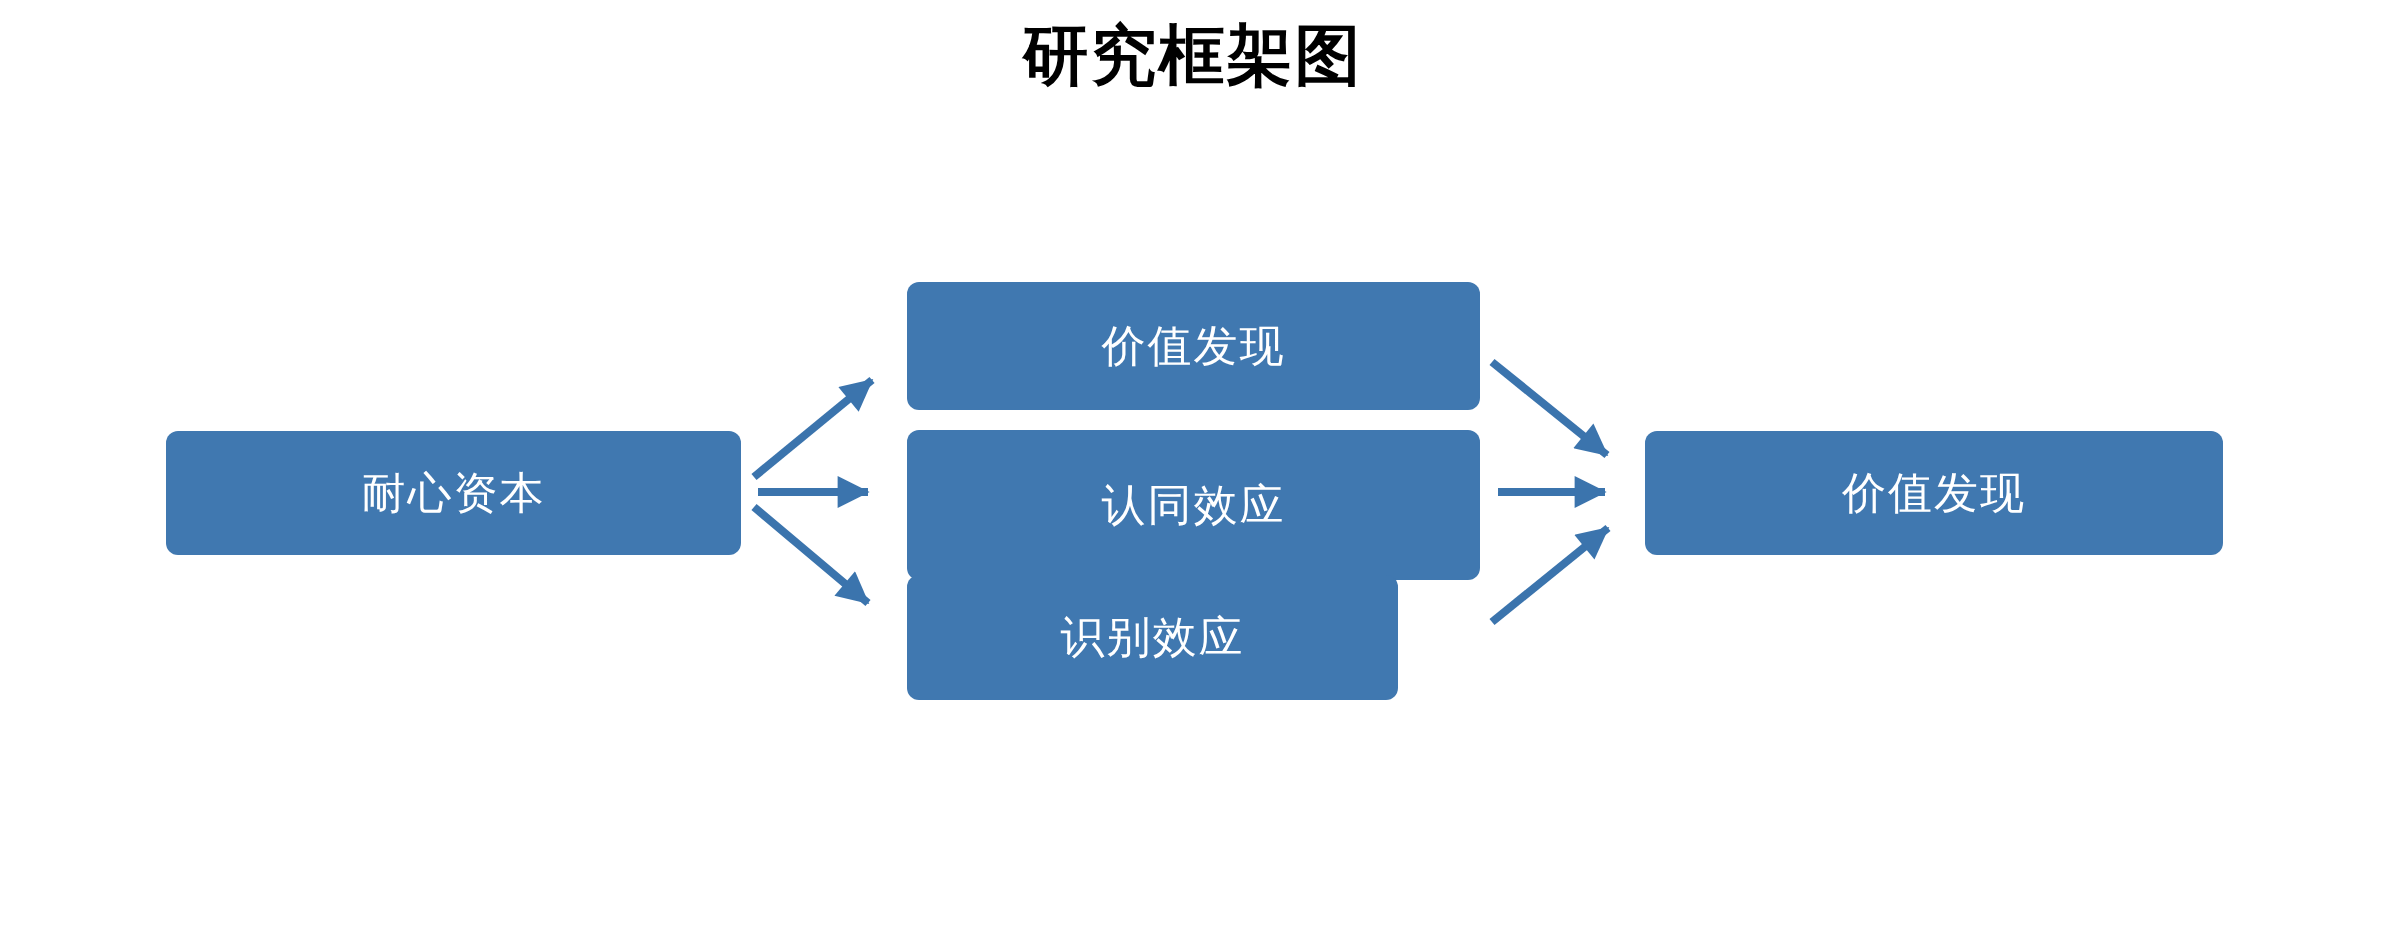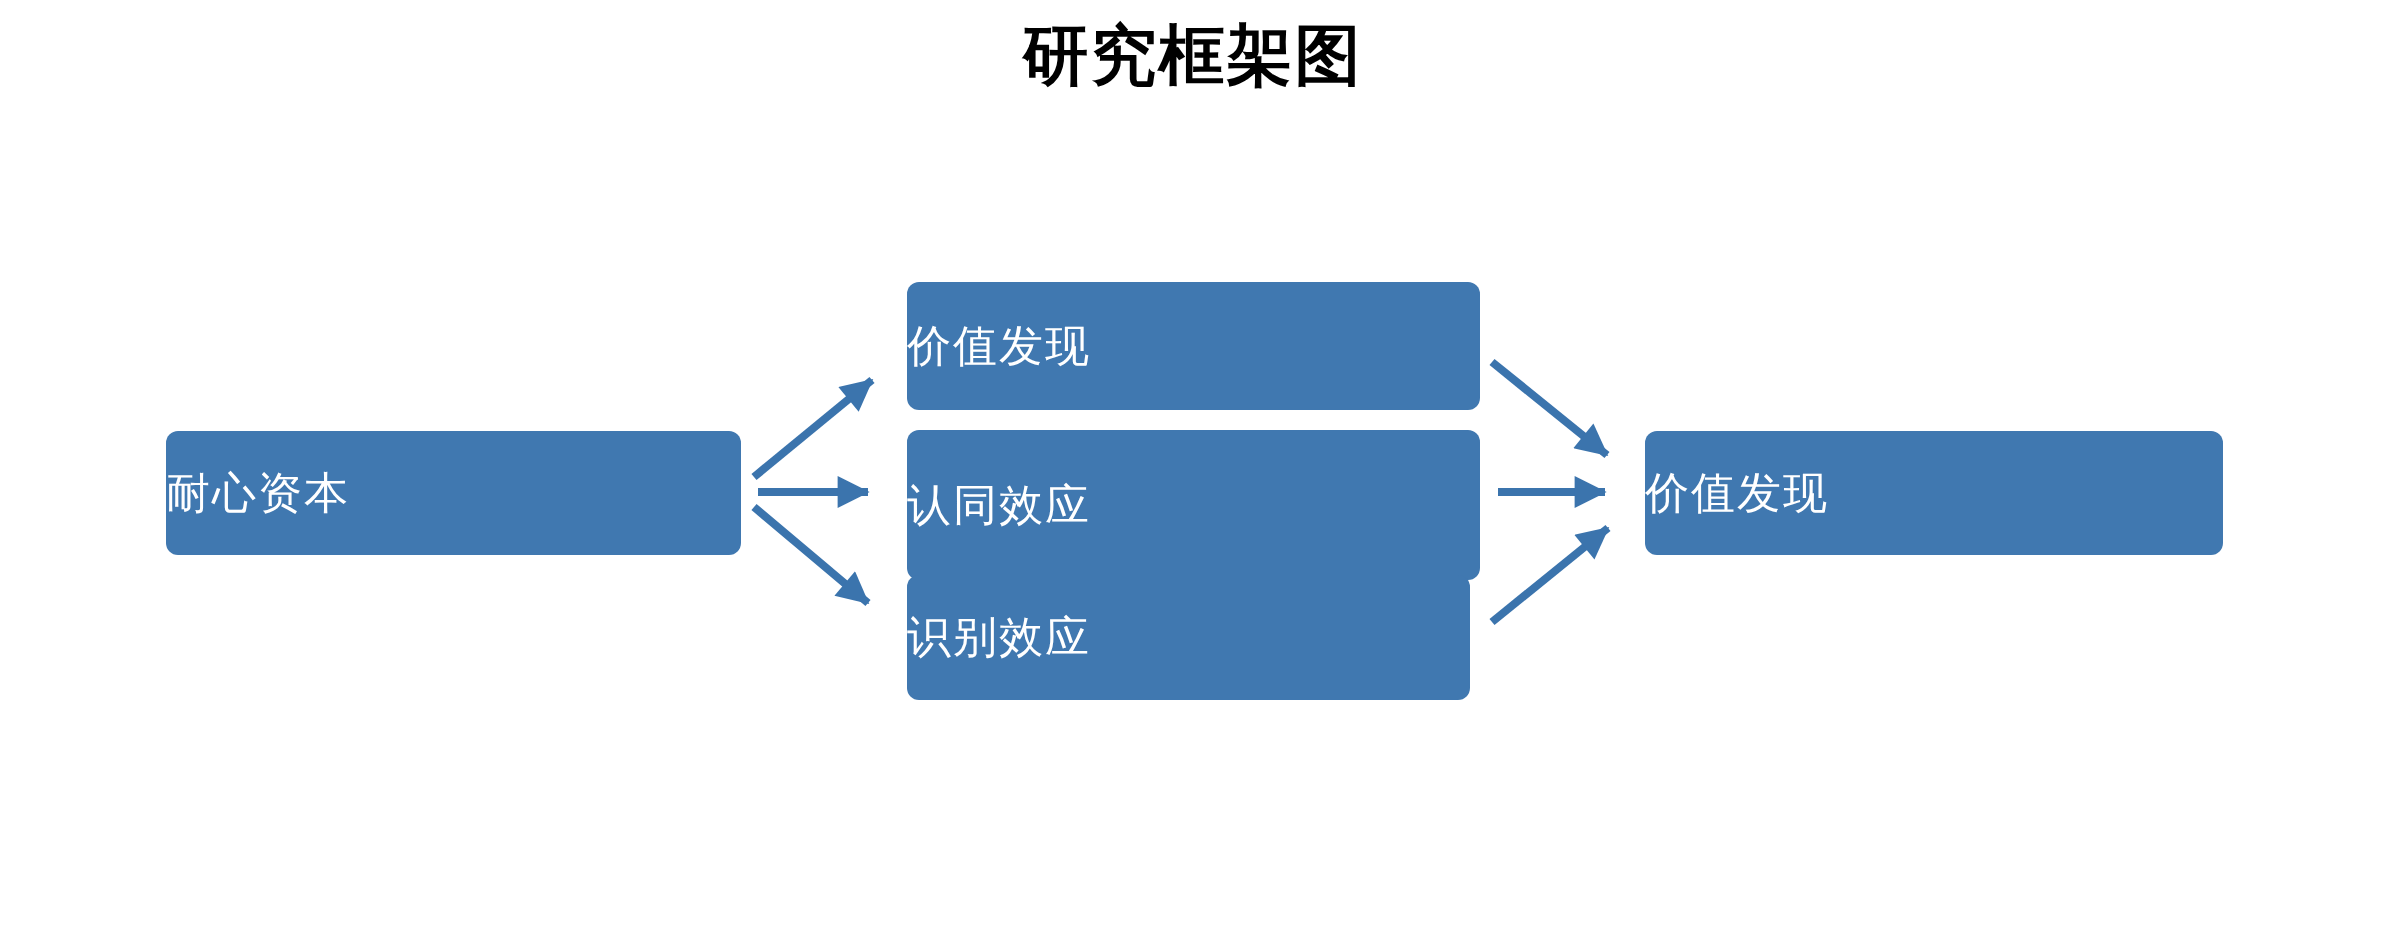--- a/index.html
+++ b/index.html
@@ -43,31 +43,32 @@
   .arrows line {
     stroke: var(--arrow);
     stroke-width: 8;
   }
   .node {
     position: absolute;
     background: var(--node-fill);
     border-radius: 12px;
     display: flex;
     align-items: center;
+    justify-content: center;
   }
   .node .label {
     color: var(--node-text);
     font-size: 44px;
     letter-spacing: 2px;
     white-space: nowrap;
   }
   .node-source   { left: 166px;  top: 431px; width: 575px; height: 124px; }
   .node-m1       { left: 907px;  top: 282px; width: 573px; height: 128px; }
   .node-m2       { left: 907px;  top: 430px; width: 573px; height: 150px; }
-  .node-m3       { left: 907px;  top: 575px; width: 563px; height: 125px; }
+  .node-m3       { left: 907px;  top: 575px; width: 491px; height: 125px; }
   .node-outcome  { left: 1645px; top: 431px; width: 578px; height: 124px; }
 </style>
 </head>
 <body>
 
 <div class="canvas">
 
   <div class="title">研究框架图</div>
 
   <svg class="arrows" viewBox="0 0 2385 927" xmlns="http://www.w3.org/2000/svg" aria-hidden="true">

